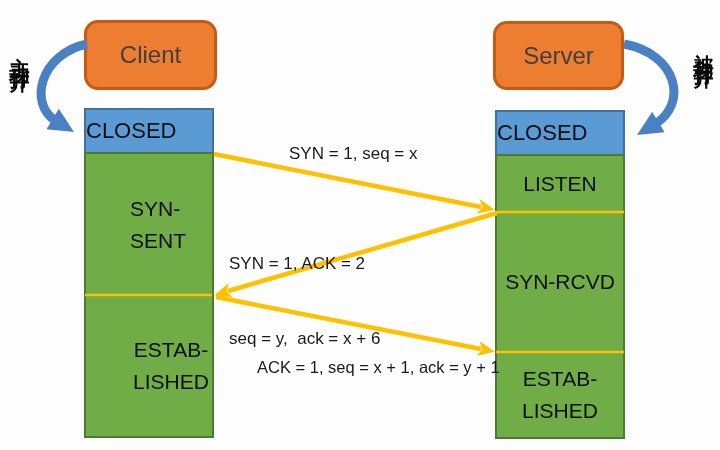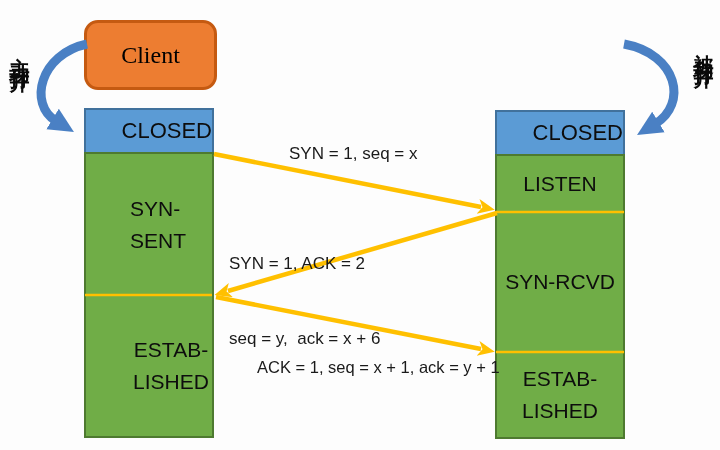--- a/index.html
+++ b/index.html
@@ -5,35 +5,35 @@
   html,body{margin:0;padding:0;background:#fdfdfd;}
   #stage{
     position:relative;width:720px;height:450px;background:#fdfdfd;overflow:hidden;
     font-family:"Liberation Sans",sans-serif;color:#111;
   }
   .abs{position:absolute;}
   
   .node{
     background:#ED7D31;border:3px solid #C55A11;border-radius:14px;
     display:flex;align-items:center;justify-content:center;
-    font-size:24px;color:#000000;box-sizing:border-box;z-index:2;font-family:Liberation Serif, serif;
+    font-size:24px;color:#404040;box-sizing:border-box;z-index:2;
   }
   #client-node{left:84px;top:20px;width:133px;height:70px;}
   #server-node{left:493px;top:21px;width:131px;height:69px;}
   
   .vlabel{
     writing-mode:vertical-rl;text-orientation:upright;
     font-weight:700;font-size:20px;letter-spacing:6px;color:#0a0a0a;z-index:2;
   }
   #left-vlabel{left:7px;top:41px;height:110px;}
   #right-vlabel{left:691px;top:37px;height:110px;}
   
   .bar-header{
     background:#5B9BD5;border:2px solid #41719C;box-sizing:border-box;
-    display:flex;align-items:center;justify-content:flex-end;
+    display:flex;align-items:center;justify-content:flex-start;
     font-size:22px;color:#0d0d0d;z-index:1;
   }
   .bar-body{
     background:#70AD47;border:2px solid #4E7A30;box-sizing:border-box;
     display:flex;flex-direction:column;z-index:1;
   }
   .state{
     display:flex;flex-direction:column;align-items:center;justify-content:center;
     font-size:21px;color:#0d0d0d;line-height:32px;
   }
@@ -59,20 +59,23 @@
 </head>
 <body>
 
 <div id="stage">
 
   <div class="abs vlabel" id="left-vlabel">主动打开</div>
   <div class="abs vlabel" id="right-vlabel">被动打开</div>
 
   <div class="abs node" id="client-node">
     <span>Client</span>
+  </div>
+  <div class="abs node" id="server-node">
+    <span>Server</span>
   </div>
 
   <div class="abs bar-header" id="client-closed">
     <span>CLOSED</span>
   </div>
   <div class="abs bar-body" id="client-body">
     <div class="state" id="client-state-synsent">
       <span>SYN-SENT</span>
     </div>
     <div class="state" id="client-state-estab">

